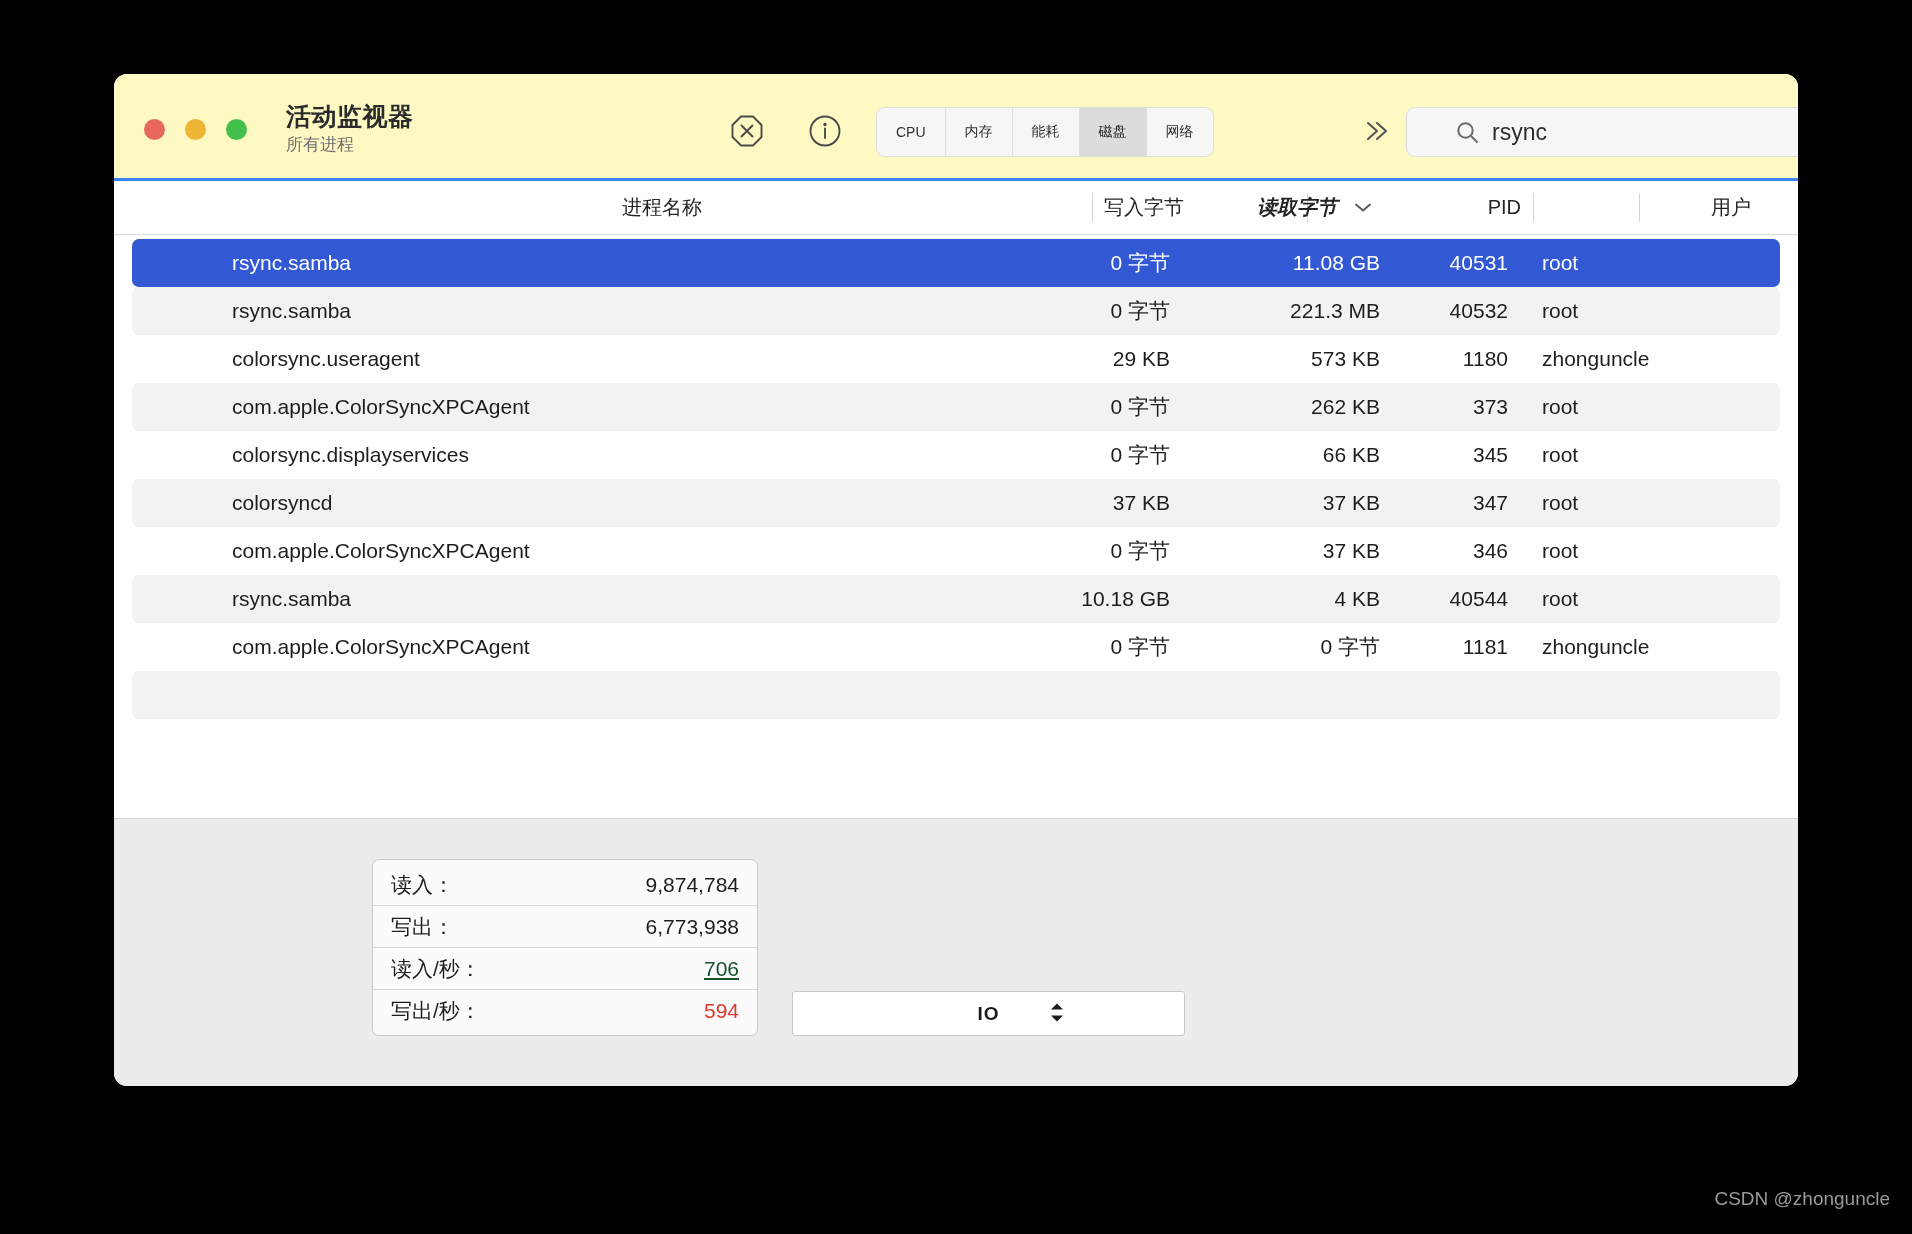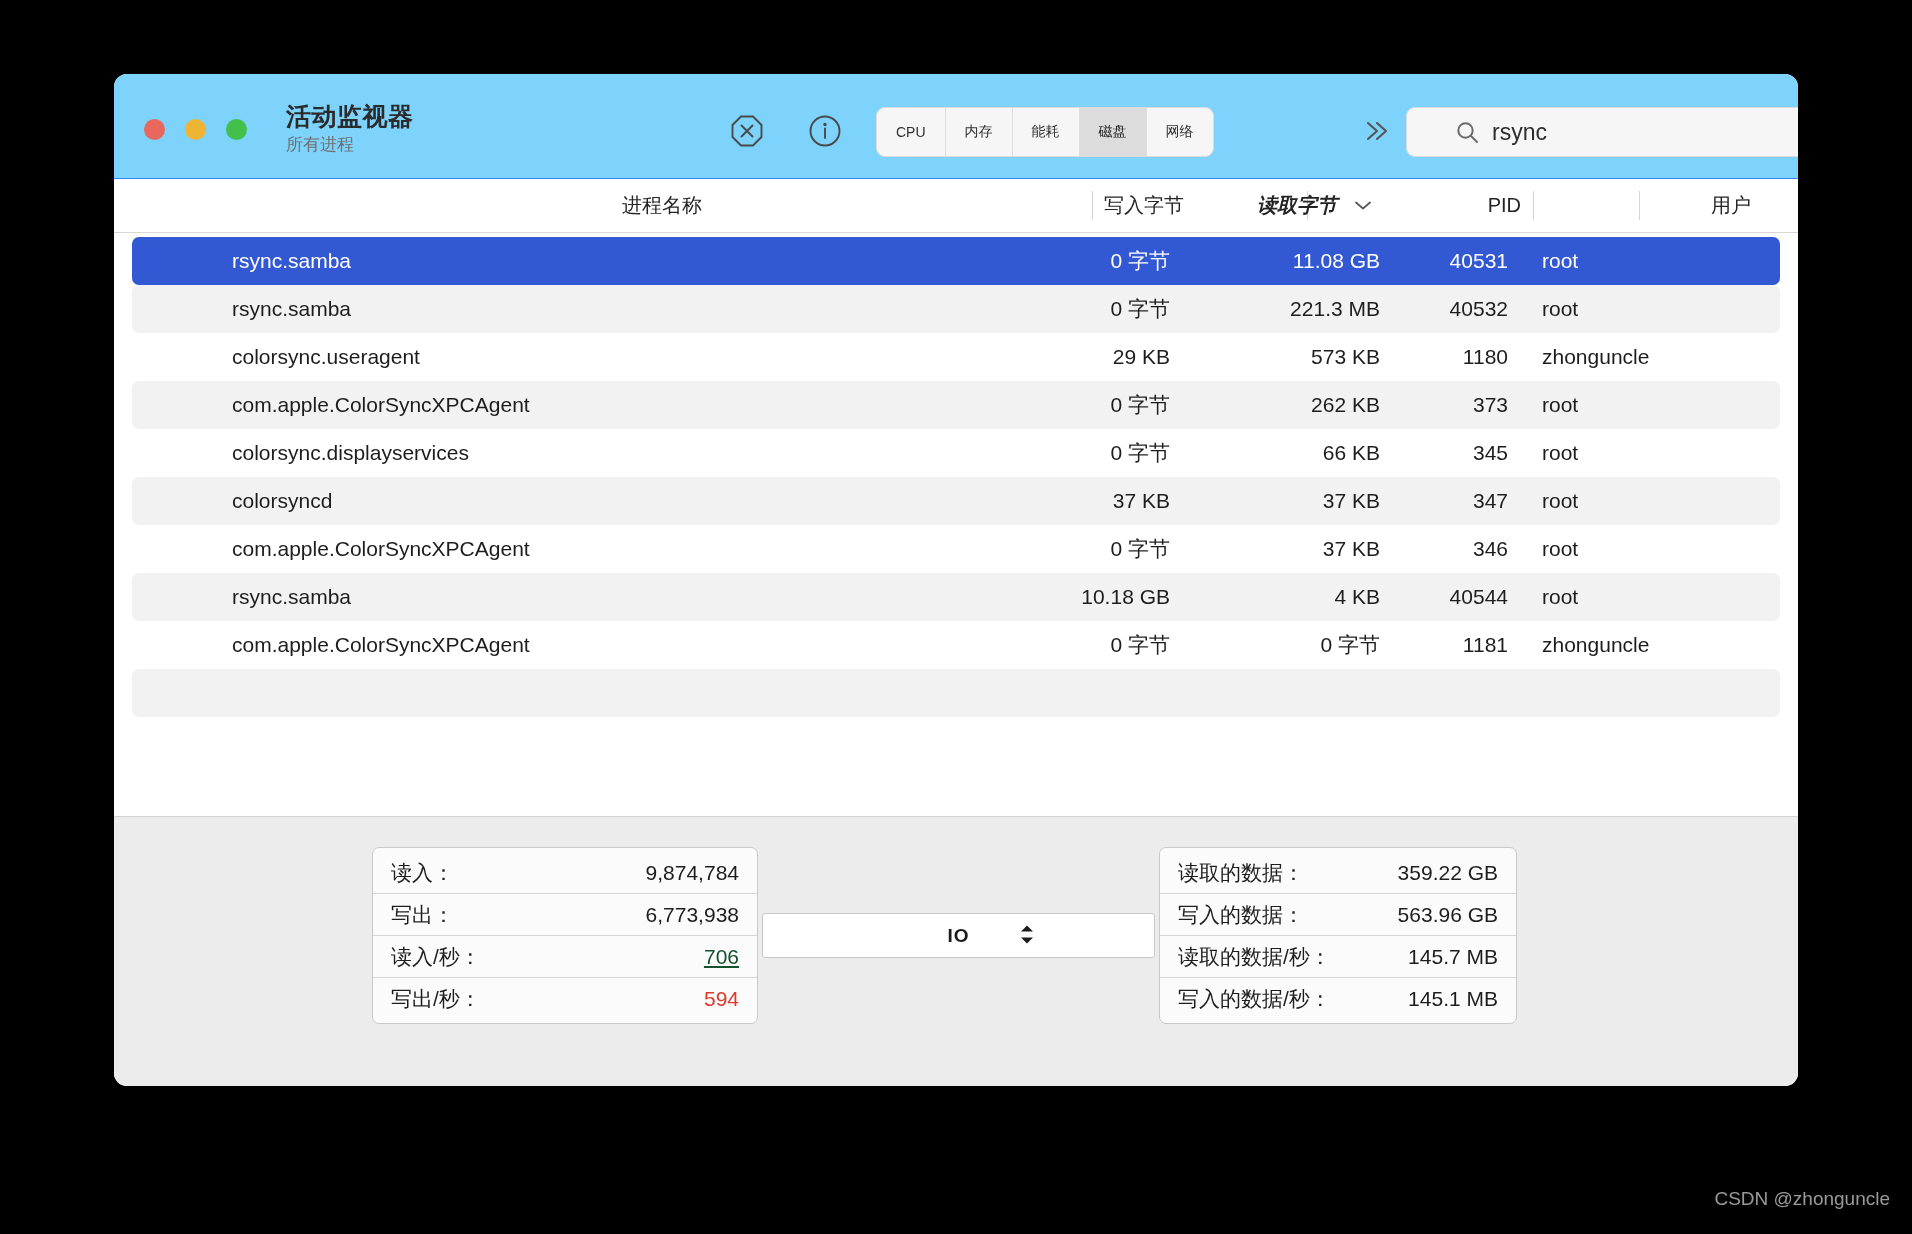--- a/index.html
+++ b/index.html
@@ -25,22 +25,22 @@
     background: #ffffff;
     border-radius: 13px;
     overflow: hidden;
     box-shadow: 0 10px 40px rgba(0,0,0,0.55);
   }
 
   
   .toolbar {
     position: relative;
     height: 104px;
-    background: #7dd3fc;
-    border-bottom: 1px solid #3b82f6;
+    background: #fef9c3;
+    border-bottom: 3px solid #3b82f6;
   }
   .traffic {
     position: absolute;
     left: 30px;
     top: 45px;
     display: flex;
     gap: 20px;
   }
   .light { width: 21px; height: 21px; border-radius: 50%; }
   .light.red    { background: #e8685d; }
@@ -194,23 +194,24 @@
   
   .bottom {
     position: relative;
     height: 274px;
     background: #ececec;
     border-top: 1px solid #d4d4d4;
   }
   .stats-wrap {
     position: absolute;
     left: 258px;
-    top: 30px;
-    display: flex;
-    align-items: center;
+    top: 40px;
+    display: flex;
+    align-items: flex-end;
+    gap: 30px;
   }
   .stat-card {
     width: 386px;
     background: #fbfbfb;
     border: 1px solid #c9c9c9;
     border-radius: 7px;
     box-sizing: border-box;
     padding: 4px 0;
   }
   .stat-card.right { width: 358px; }
@@ -484,37 +485,19 @@
                 <path d="M0.0 21.8 L5.6 17.2 L11.2 18.7 L16.8 15.6 L22.3 20.3 L27.9 21.8 L33.5 23.4 L39.1 25.0 L44.7 26.5 L50.3 23.4 L55.9 25.0 L61.4 26.5 L67.0 26.5 L72.6 28.1 L78.2 15.6 L83.8 18.7 L89.4 26.5 L95.0 23.4 L100.5 29.6 L106.1 28.1 L111.7 10.9 L117.3 21.8 L122.9 23.4 L128.5 25.0 L134.1 23.4 L139.6 17.2 L145.2 21.8 L150.8 23.4 L156.4 21.8 L162.0 25.0 L167.6 26.5 L173.2 28.1 L178.7 26.5 L184.3 29.6 L189.9 28.1 L195.5 29.6 L201.1 31.2 L206.7 29.6 L212.3 28.1 L217.8 31.2 L223.4 29.6 L229.0 26.5 L234.6 28.1 L240.2 23.4 L245.8 7.8 L251.4 20.3 L256.9 18.7 L262.5 14.0 L268.1 17.2 L273.7 18.7 L279.3 20.3 L284.9 15.6 L290.5 21.8 L296.0 20.3 L301.6 10.9 L307.2 21.8 L312.8 23.4 L318.4 20.3 L324.0 23.4 L329.6 21.8 L335.1 18.7 L340.7 9.4 L346.3 20.3 L351.9 21.8 L357.5 18.7 L363.1 21.8 L368.7 20.3 L374.2 17.2 L379.8 18.7 L385.4 20.3 L391.0 10.9 L391 78 L0 78 Z" fill="#cfe4f5" stroke="none"></path>
                 <path d="M0.0 21.8 L5.6 17.2 L11.2 18.7 L16.8 15.6 L22.3 20.3 L27.9 21.8 L33.5 23.4 L39.1 25.0 L44.7 26.5 L50.3 23.4 L55.9 25.0 L61.4 26.5 L67.0 26.5 L72.6 28.1 L78.2 15.6 L83.8 18.7 L89.4 26.5 L95.0 23.4 L100.5 29.6 L106.1 28.1 L111.7 10.9 L117.3 21.8 L122.9 23.4 L128.5 25.0 L134.1 23.4 L139.6 17.2 L145.2 21.8 L150.8 23.4 L156.4 21.8 L162.0 25.0 L167.6 26.5 L173.2 28.1 L178.7 26.5 L184.3 29.6 L189.9 28.1 L195.5 29.6 L201.1 31.2 L206.7 29.6 L212.3 28.1 L217.8 31.2 L223.4 29.6 L229.0 26.5 L234.6 28.1 L240.2 23.4 L245.8 7.8 L251.4 20.3 L256.9 18.7 L262.5 14.0 L268.1 17.2 L273.7 18.7 L279.3 20.3 L284.9 15.6 L290.5 21.8 L296.0 20.3 L301.6 10.9 L307.2 21.8 L312.8 23.4 L318.4 20.3 L324.0 23.4 L329.6 21.8 L335.1 18.7 L340.7 9.4 L346.3 20.3 L351.9 21.8 L357.5 18.7 L363.1 21.8 L368.7 20.3 L374.2 17.2 L379.8 18.7 L385.4 20.3 L391.0 10.9" fill="none" stroke="#4a9fe0" stroke-width="1.6"></path>
                 <path d="M0 78 L391 78" stroke="#4a9fe0" stroke-width="1.6"></path>
                 <path d="M0.0 178.9 L5.6 176.8 L11.2 174.8 L16.8 172.7 L22.3 176.8 L27.9 174.8 L33.5 172.7 L39.1 174.8 L44.7 170.6 L50.3 174.8 L55.9 172.7 L61.4 176.8 L67.0 174.8 L72.6 172.7 L78.2 170.6 L83.8 172.7 L89.4 168.6 L95.0 170.6 L100.5 168.6 L106.1 137.7 L111.7 172.7 L117.3 133.6 L122.9 170.6 L128.5 164.5 L134.1 166.5 L139.6 168.6 L145.2 164.5 L150.8 166.5 L156.4 168.6 L162.0 166.5 L167.6 170.6 L173.2 166.5 L178.7 168.6 L184.3 166.5 L189.9 170.6 L195.5 168.6 L201.1 170.6 L206.7 166.5 L212.3 164.5 L217.8 141.8 L223.4 168.6 L229.0 166.5 L234.6 170.6 L240.2 168.6 L245.8 166.5 L251.4 168.6 L256.9 164.5 L262.5 170.6 L268.1 168.6 L273.7 166.5 L279.3 170.6 L284.9 137.7 L290.5 168.6 L296.0 170.6 L301.6 166.5 L307.2 168.6 L312.8 164.5 L318.4 166.5 L324.0 168.6 L329.6 164.5 L335.1 166.5 L340.7 168.6 L346.3 166.5 L351.9 170.6 L357.5 168.6 L363.1 166.5 L368.7 164.5 L374.2 166.5 L379.8 170.6 L385.4 168.6 L391.0 148.0 L391 80 L0 80 Z" fill="#f6cdc8" stroke="none"></path>
                 <path d="M0.0 178.9 L5.6 176.8 L11.2 174.8 L16.8 172.7 L22.3 176.8 L27.9 174.8 L33.5 172.7 L39.1 174.8 L44.7 170.6 L50.3 174.8 L55.9 172.7 L61.4 176.8 L67.0 174.8 L72.6 172.7 L78.2 170.6 L83.8 172.7 L89.4 168.6 L95.0 170.6 L100.5 168.6 L106.1 137.7 L111.7 172.7 L117.3 133.6 L122.9 170.6 L128.5 164.5 L134.1 166.5 L139.6 168.6 L145.2 164.5 L150.8 166.5 L156.4 168.6 L162.0 166.5 L167.6 170.6 L173.2 166.5 L178.7 168.6 L184.3 166.5 L189.9 170.6 L195.5 168.6 L201.1 170.6 L206.7 166.5 L212.3 164.5 L217.8 141.8 L223.4 168.6 L229.0 166.5 L234.6 170.6 L240.2 168.6 L245.8 166.5 L251.4 168.6 L256.9 164.5 L262.5 170.6 L268.1 168.6 L273.7 166.5 L279.3 170.6 L284.9 137.7 L290.5 168.6 L296.0 170.6 L301.6 166.5 L307.2 168.6 L312.8 164.5 L318.4 166.5 L324.0 168.6 L329.6 164.5 L335.1 166.5 L340.7 168.6 L346.3 166.5 L351.9 170.6 L357.5 168.6 L363.1 166.5 L368.7 164.5 L374.2 166.5 L379.8 170.6 L385.4 168.6 L391.0 148.0" fill="none" stroke="#e0392b" stroke-width="1.6"></path>
                 <path d="M0 80 L391 80" stroke="#e0392b" stroke-width="1.6"></path>
               </svg>
           </div>
         </div>
 
-        <div class="stat-card right" id="right-stats">
-            <div class="stat-row">
-              <span>读取的数据：</span>
-              <span class="stat-val">359.22 GB</span>
-            </div>
-            <div class="stat-row">
-              <span>写入的数据：</span>
-              <span class="stat-val">563.96 GB</span>
-            </div>
-            <div class="stat-row">
-              <span>读取的数据/秒：</span>
-              <span class="stat-val">145.7 MB</span>
-            </div>
-            <div class="stat-row">
-              <span>写入的数据/秒：</span>
-              <span class="stat-val">145.1 MB</span>
-            </div>
-          </div>
       </div>
     </div>
 
   </div>
 
   <div class="watermark">CSDN @zhonguncle</div>
 </div>
 
 </body></html>

